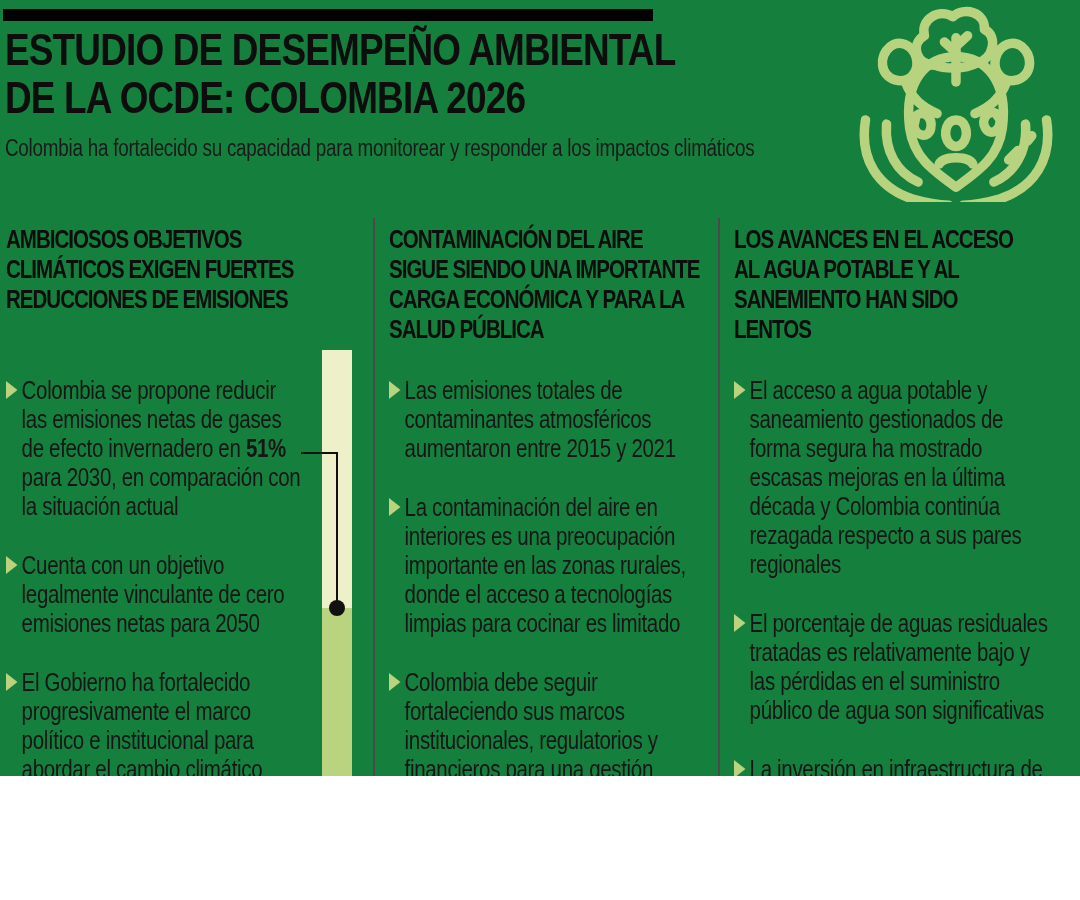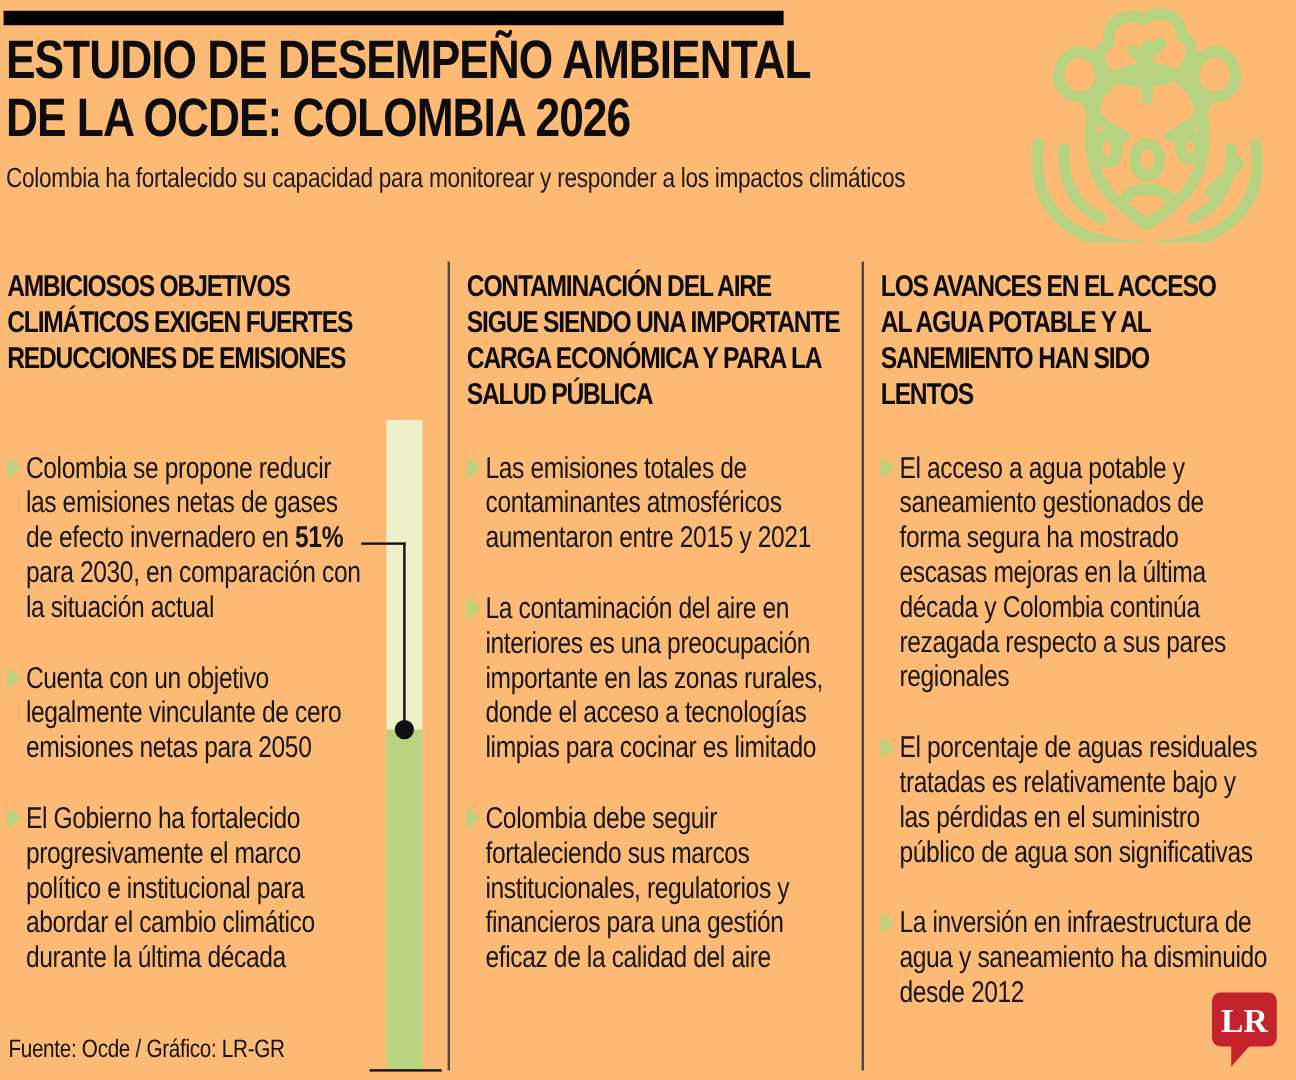--- a/index.html
+++ b/index.html
@@ -1,16 +1,16 @@
 <!DOCTYPE html>
 <html><head>
 <meta charset="utf-8">
 <style>
   html,body{margin:0;padding:0;background:#fff;}
-  .canvas{position:relative;width:1080px;height:900px;background:#fdba74;overflow:hidden;
+  .canvas{position:relative;width:1080px;height:776px;background:#15803d;overflow:hidden;
           font-family:"Liberation Sans",sans-serif;color:#121212;}
   .condense{transform:scaleX(0.82);transform-origin:0 0;}
 
   .topbar{position:absolute;left:3px;top:9px;width:650px;height:12px;background:#000;}
 
   .title{position:absolute;left:5px;top:26px;font-weight:bold;font-size:45px;line-height:48px;
          letter-spacing:-1px;white-space:nowrap;color:#0d0d0d;}
   .subtitle{position:absolute;left:5px;top:135px;font-size:23px;letter-spacing:-0.3px;
             white-space:nowrap;color:#1a1a1a;}
 

